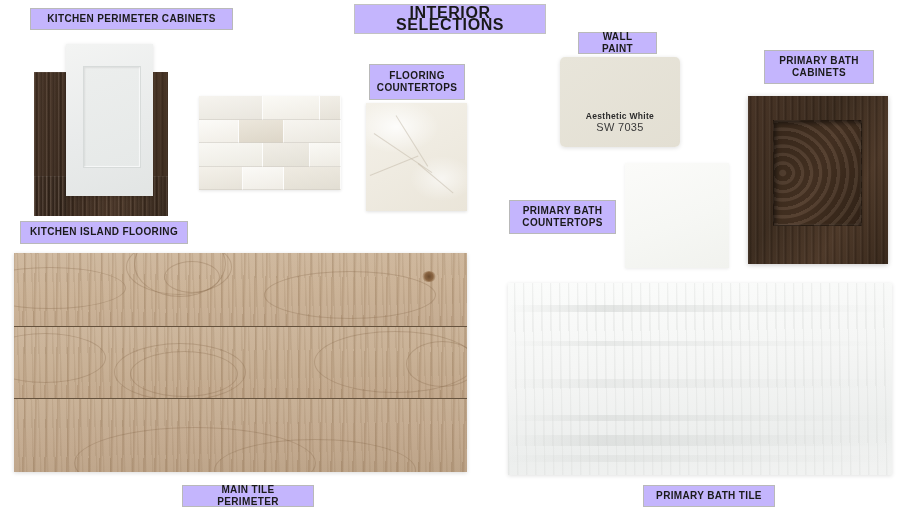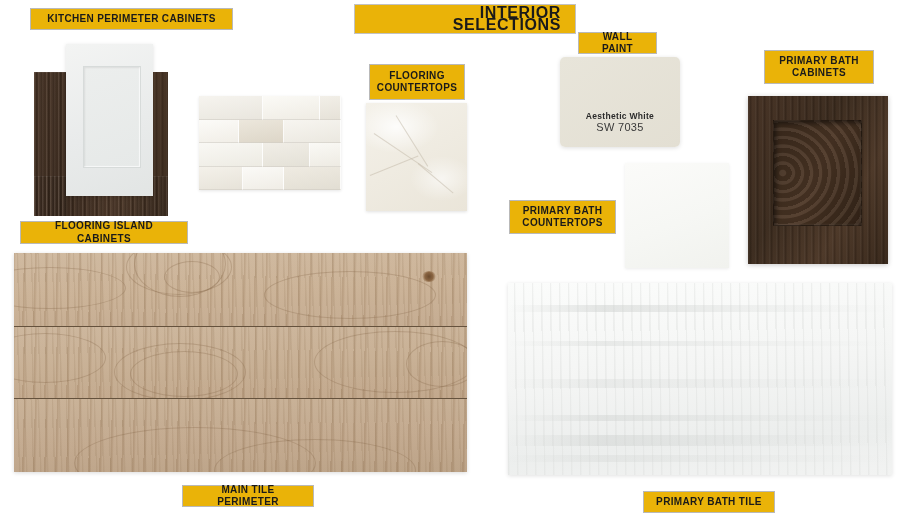--- a/index.html
+++ b/index.html
@@ -16,21 +16,21 @@
     position: relative;
     width: 900px;
     height: 515px;
     background: #ffffff;
     overflow: hidden;
   }
 
   
   .label {
     position: absolute;
-    background: #eab308;
+    background: #c4b5fd;
     border: 1px solid #b9b9b9;
     color: #1a1a1a;
     font-weight: bold;
     font-size: 10px;
     letter-spacing: 0.35px;
     text-align: center;
     line-height: 12.5px;
     display: flex;
     align-items: center;
     justify-content: center;
@@ -225,41 +225,41 @@
     background: linear-gradient(90deg,
       rgba(205,208,206,0) 0%, rgba(205,208,206,0.5) 25%,
       rgba(205,208,206,0.25) 60%, rgba(205,208,206,0) 100%);
   }
 </style>
 </head>
 <body>
 
 <div id="board">
 
-  <div class="label title" style="left:354px; top:4px; width:222px; height:30px;text-align:right;">INTERIOR SELECTIONS</div>
+  <div class="label title" style="left:354px; top:4px; width:192px; height:30px;">INTERIOR SELECTIONS</div>
 
   <div class="label" style="left:30px; top:8px; width:203px; height:22px;">KITCHEN PERIMETER CABINETS</div>
 
-  <div class="label" style="left:20px; top:221px; width:168px; height:23px;">FLOORING ISLAND CABINETS</div>
+  <div class="label" style="left:20px; top:221px; width:168px; height:23px;">KITCHEN ISLAND FLOORING</div>
 
 
   <div class="label" style="left:369px; top:64px; width:96px; height:36px;">FLOORING
 COUNTERTOPS</div>
 
   <div class="label" style="left:578px; top:32px; width:79px; height:22px;">WALL PAINT</div>
 
   <div class="label" style="left:764px; top:50px; width:110px; height:34px;">PRIMARY BATH
 CABINETS</div>
 
   <div class="label" style="left:509px; top:200px; width:107px; height:34px;">PRIMARY BATH
 COUNTERTOPS</div>
 
   <div class="label" style="left:182px; top:485px; width:132px; height:22px;">MAIN TILE PERIMETER</div>
 
-  <div class="label" style="left:643px; top:485px; width:132px; height:22px;margin-top:6px;">PRIMARY BATH TILE</div>
+  <div class="label" style="left:643px; top:485px; width:132px; height:22px;">PRIMARY BATH TILE</div>
 
   <div class="sample" id="island-door" style="left:34px; top:72px; width:134px; height:144px;">
     <div class="rail" style="left:0; right:0; bottom:0; height:40px;"></div>
     <div class="rail" style="left:0; top:0; bottom:0; width:32px;"></div>
   </div>
 
   <div class="sample" id="perimeter-door" style="left:66px; top:44px; width:87px; height:152px;">
     <div class="inner-panel"></div>
   </div>
 

